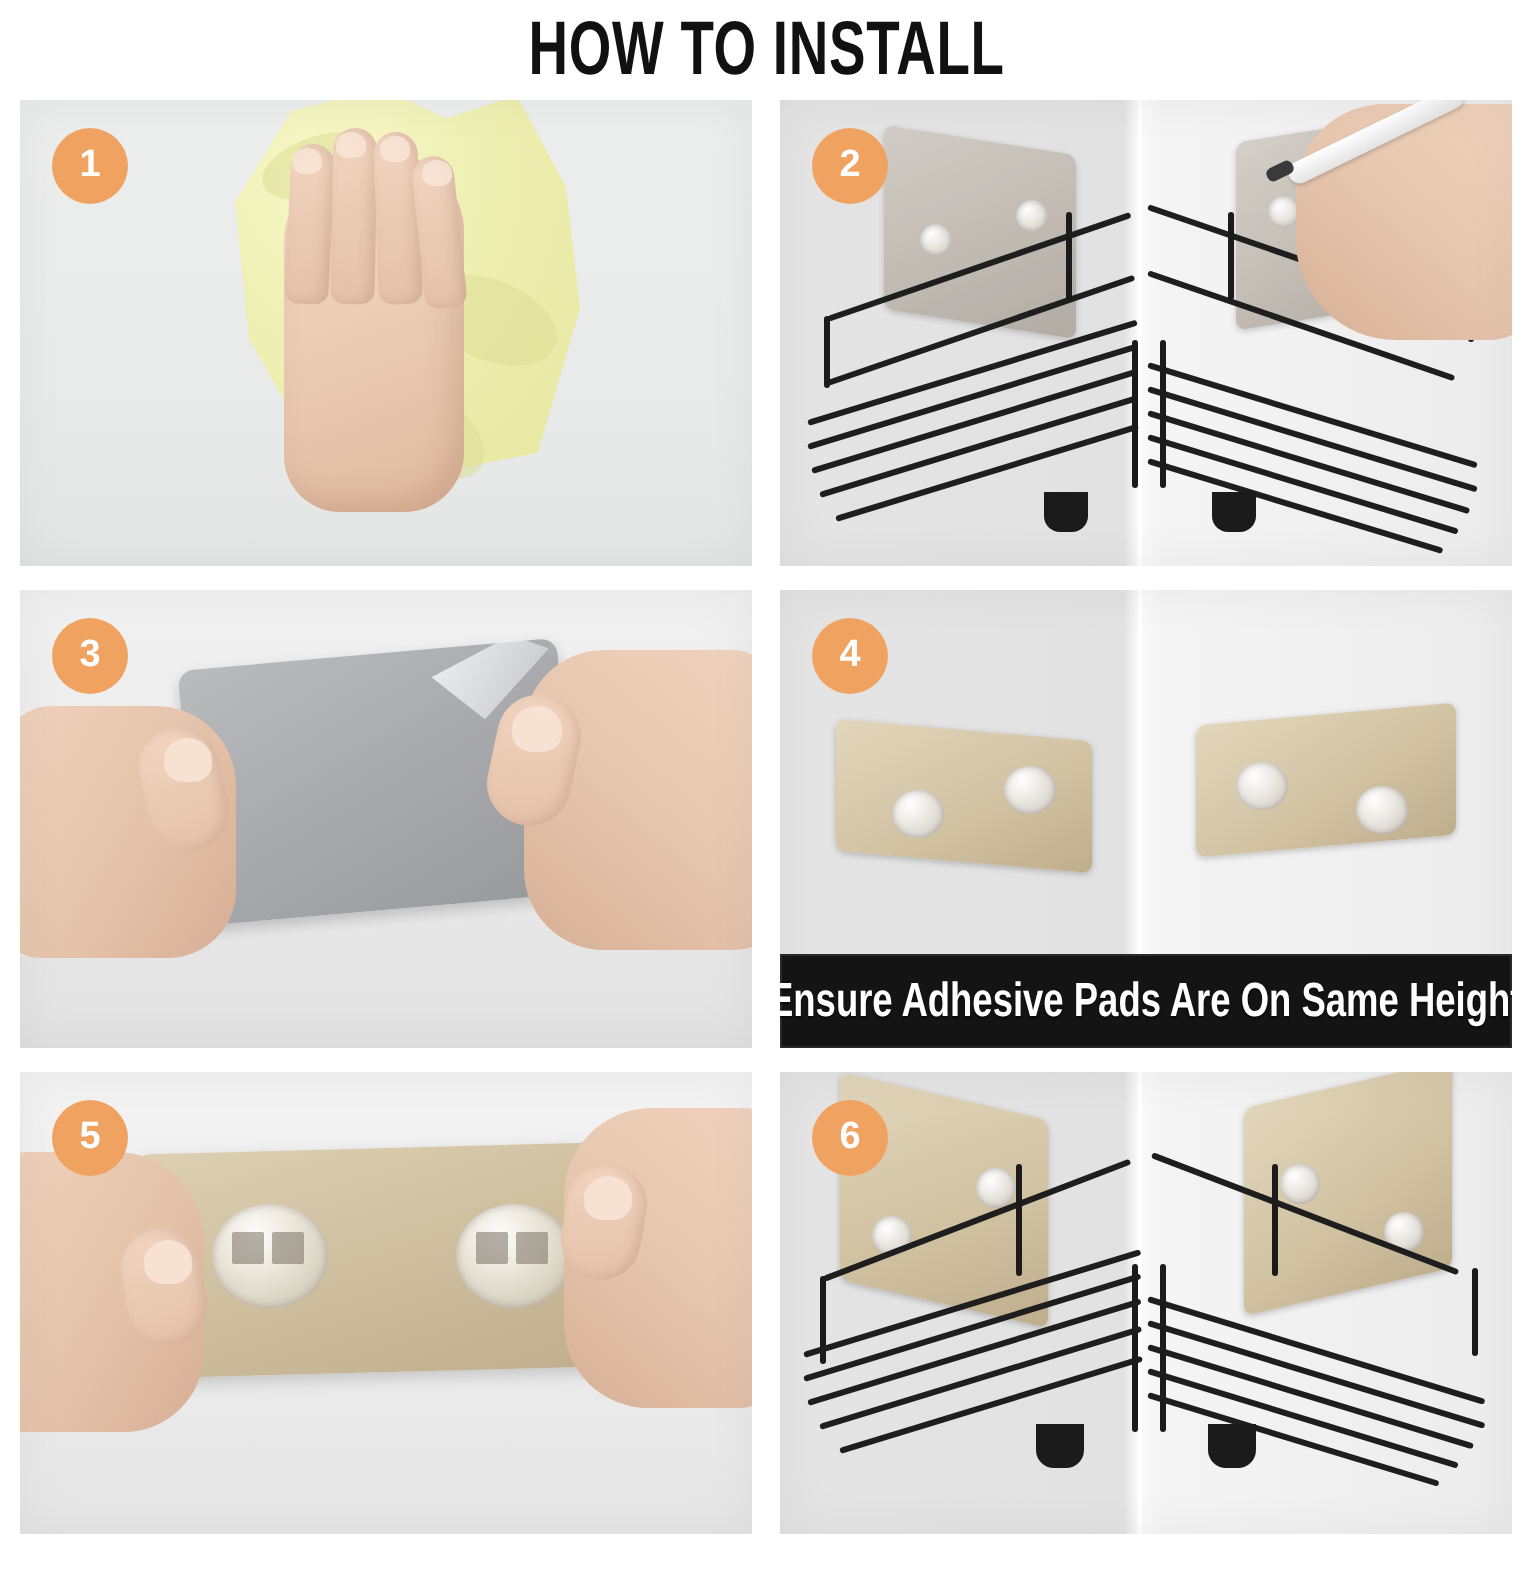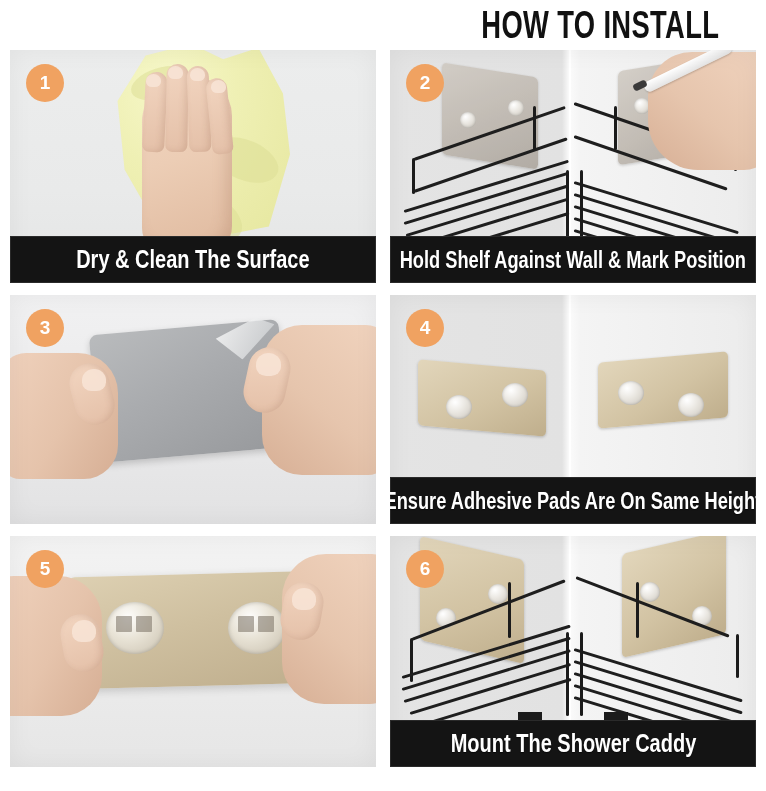--- a/index.html
+++ b/index.html
@@ -8,21 +8,21 @@
     width:766px;height:791px;
     background:#ffffff;
     font-family:"Liberation Sans", sans-serif;
     overflow:hidden;
     position:relative;
   }
 
   
   .title-bar{
     height:50px;
-    display:flex;align-items:center;justify-content:flex-end;
+    display:flex;align-items:center;justify-content:center;
     background:#ffffff;
   }
   .title-text{
     font-family:"Liberation Sans", sans-serif;
     font-weight:bold;
     font-size:38px;
     line-height:38px;
     letter-spacing:0.5px;
     color:#111111;
     transform:scaleX(0.72);
@@ -221,23 +221,20 @@
       <div class="finger" style="left:199px;top:28px;width:21px;height:76px;transform:rotate(-6deg);"></div>
       <div class="nail" style="left:136px;top:24px;"></div>
       <div class="nail" style="left:158px;top:16px;"></div>
       <div class="nail" style="left:180px;top:18px;"></div>
       <div class="nail" style="left:201px;top:30px;"></div>
       <div class="vig"></div>
     </div>
 
     <div class="badge">1</div>
 
-    <div class="caption">
-      <span class="caption-text">Dry &amp; Clean The Surface</span>
-    </div>
   </div>
 
   <div class="panel p2">
     <div class="photo">
       <div class="corner-wall"></div>
       <div class="corner-seam"></div>
 
       <div class="pad" style="left:52px;top:20px;width:96px;height:92px;transform:skewY(9deg);opacity:.85;"></div>
       <div class="boss" style="left:70px;top:62px;width:16px;height:16px;"></div>
       <div class="boss" style="left:118px;top:50px;width:16px;height:16px;"></div>
@@ -274,23 +271,20 @@
       <div class="wire" style="left:216px;top:196px;width:22px;height:20px;border-radius:0 0 8px 8px;"></div>
 
       <div class="hand-r" style="right:-18px;top:2px;width:126px;height:118px;border-radius:44px 16px 30px 50px;"></div>
       <div style="position:absolute;left:250px;top:12px;width:96px;height:11px;background:linear-gradient(180deg,#ffffff,#e3e3e3);border-radius:6px;transform:rotate(-26deg);box-shadow:0 1px 2px rgba(0,0,0,.2);"></div>
       <div style="position:absolute;left:243px;top:32px;width:14px;height:7px;background:#3a3a3a;border-radius:3px;transform:rotate(-26deg);"></div>
       <div class="vig"></div>
     </div>
 
     <div class="badge">2</div>
 
-    <div class="caption">
-      <span class="caption-text">Hold Shelf Against Wall &amp; Mark Position</span>
-    </div>
   </div>
 
   <div class="panel p3">
     <div class="photo">
       <div class="bg-soft"></div>
 
       <div class="card-grey"></div>
       <div class="film-peel"></div>
 
       <div class="hand-l"></div>
@@ -388,18 +382,15 @@
       <div class="wire" style="left:176px;top:96px;width:3px;height:84px;"></div>
       <div class="wire" style="left:190px;top:96px;width:3px;height:84px;"></div>
 
       <div class="wire" style="left:128px;top:176px;width:24px;height:22px;border-radius:0 0 9px 9px;"></div>
       <div class="wire" style="left:214px;top:176px;width:24px;height:22px;border-radius:0 0 9px 9px;"></div>
       <div class="vig"></div>
     </div>
 
     <div class="badge">6</div>
 
-    <div class="caption">
-      <span class="caption-text">Mount The Shower Caddy</span>
-    </div>
   </div>
 
 </div>
 
 </body></html>

